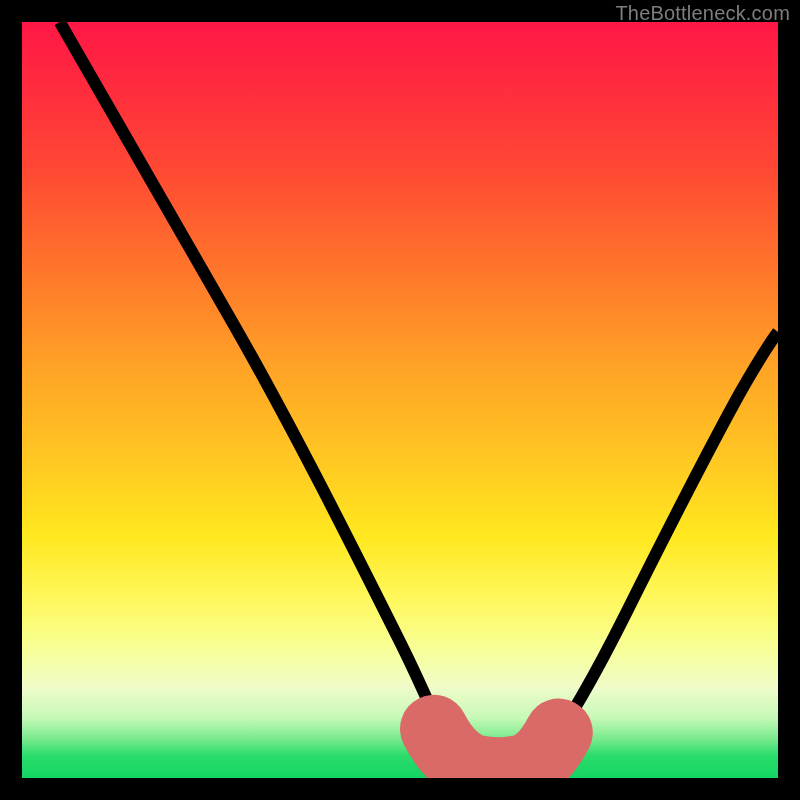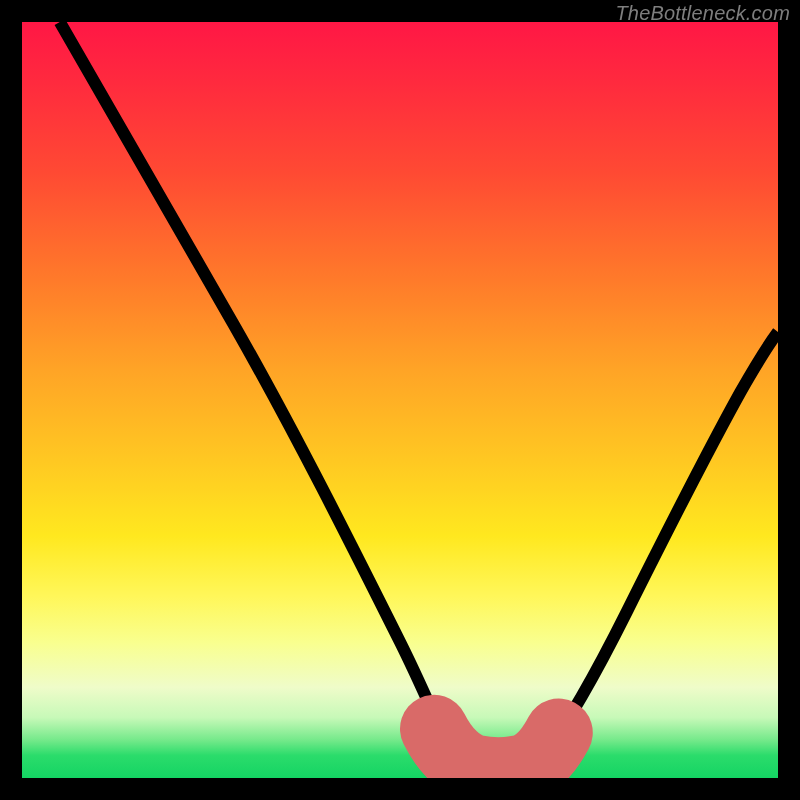--- a/index.html
+++ b/index.html
@@ -9,21 +9,20 @@
     height: 800px;
     background: #000;
     overflow: hidden;
     font-family: Arial, Helvetica, sans-serif;
   }
   .frame {
     position: relative;
     width: 800px;
     height: 800px;
     background: #000;
-    font-style: italic;
   }
   .plot {
     position: absolute;
     left: 22px;
     top: 22px;
     width: 756px;
     height: 756px;
     
     background: linear-gradient(to bottom,
       #ff1745 0%,

